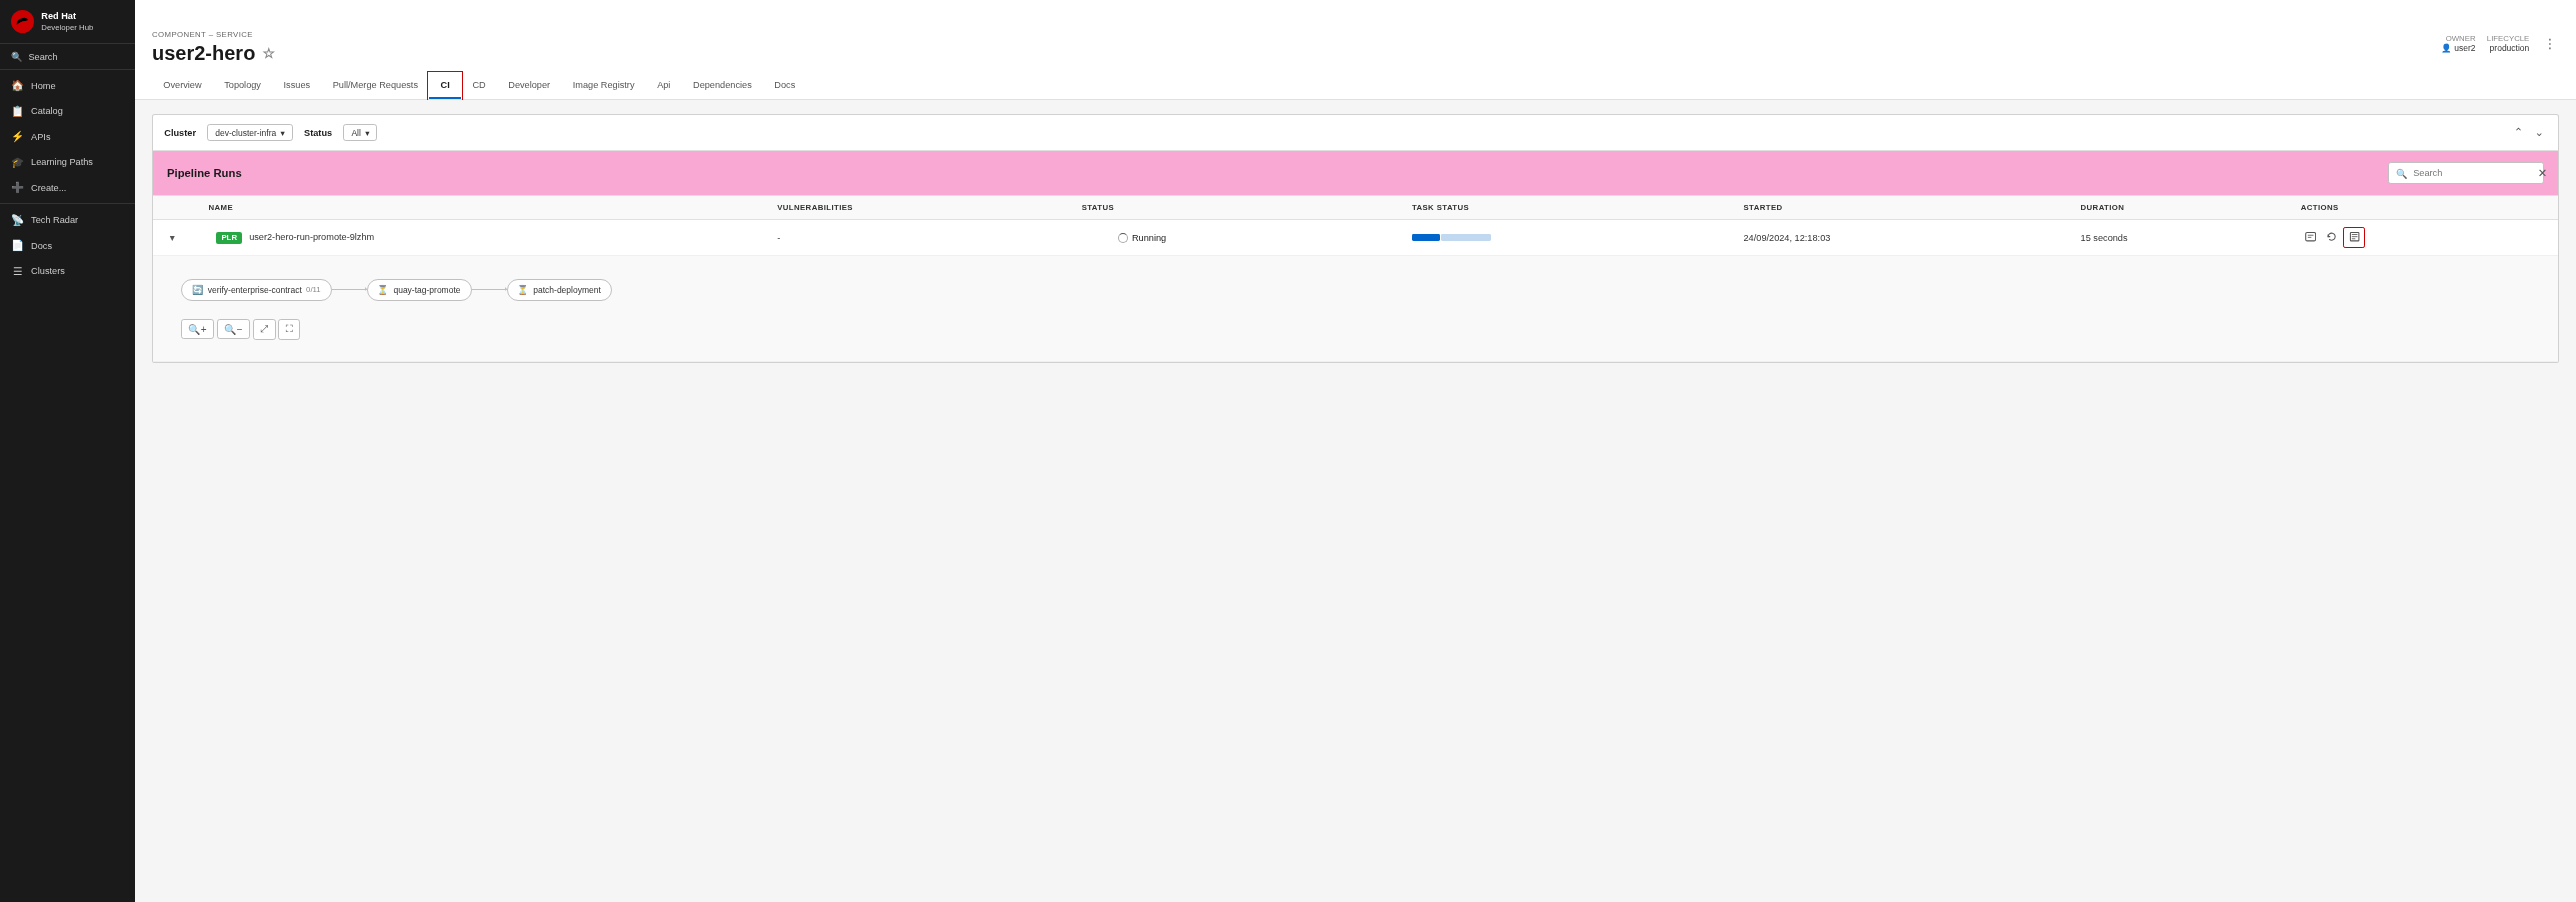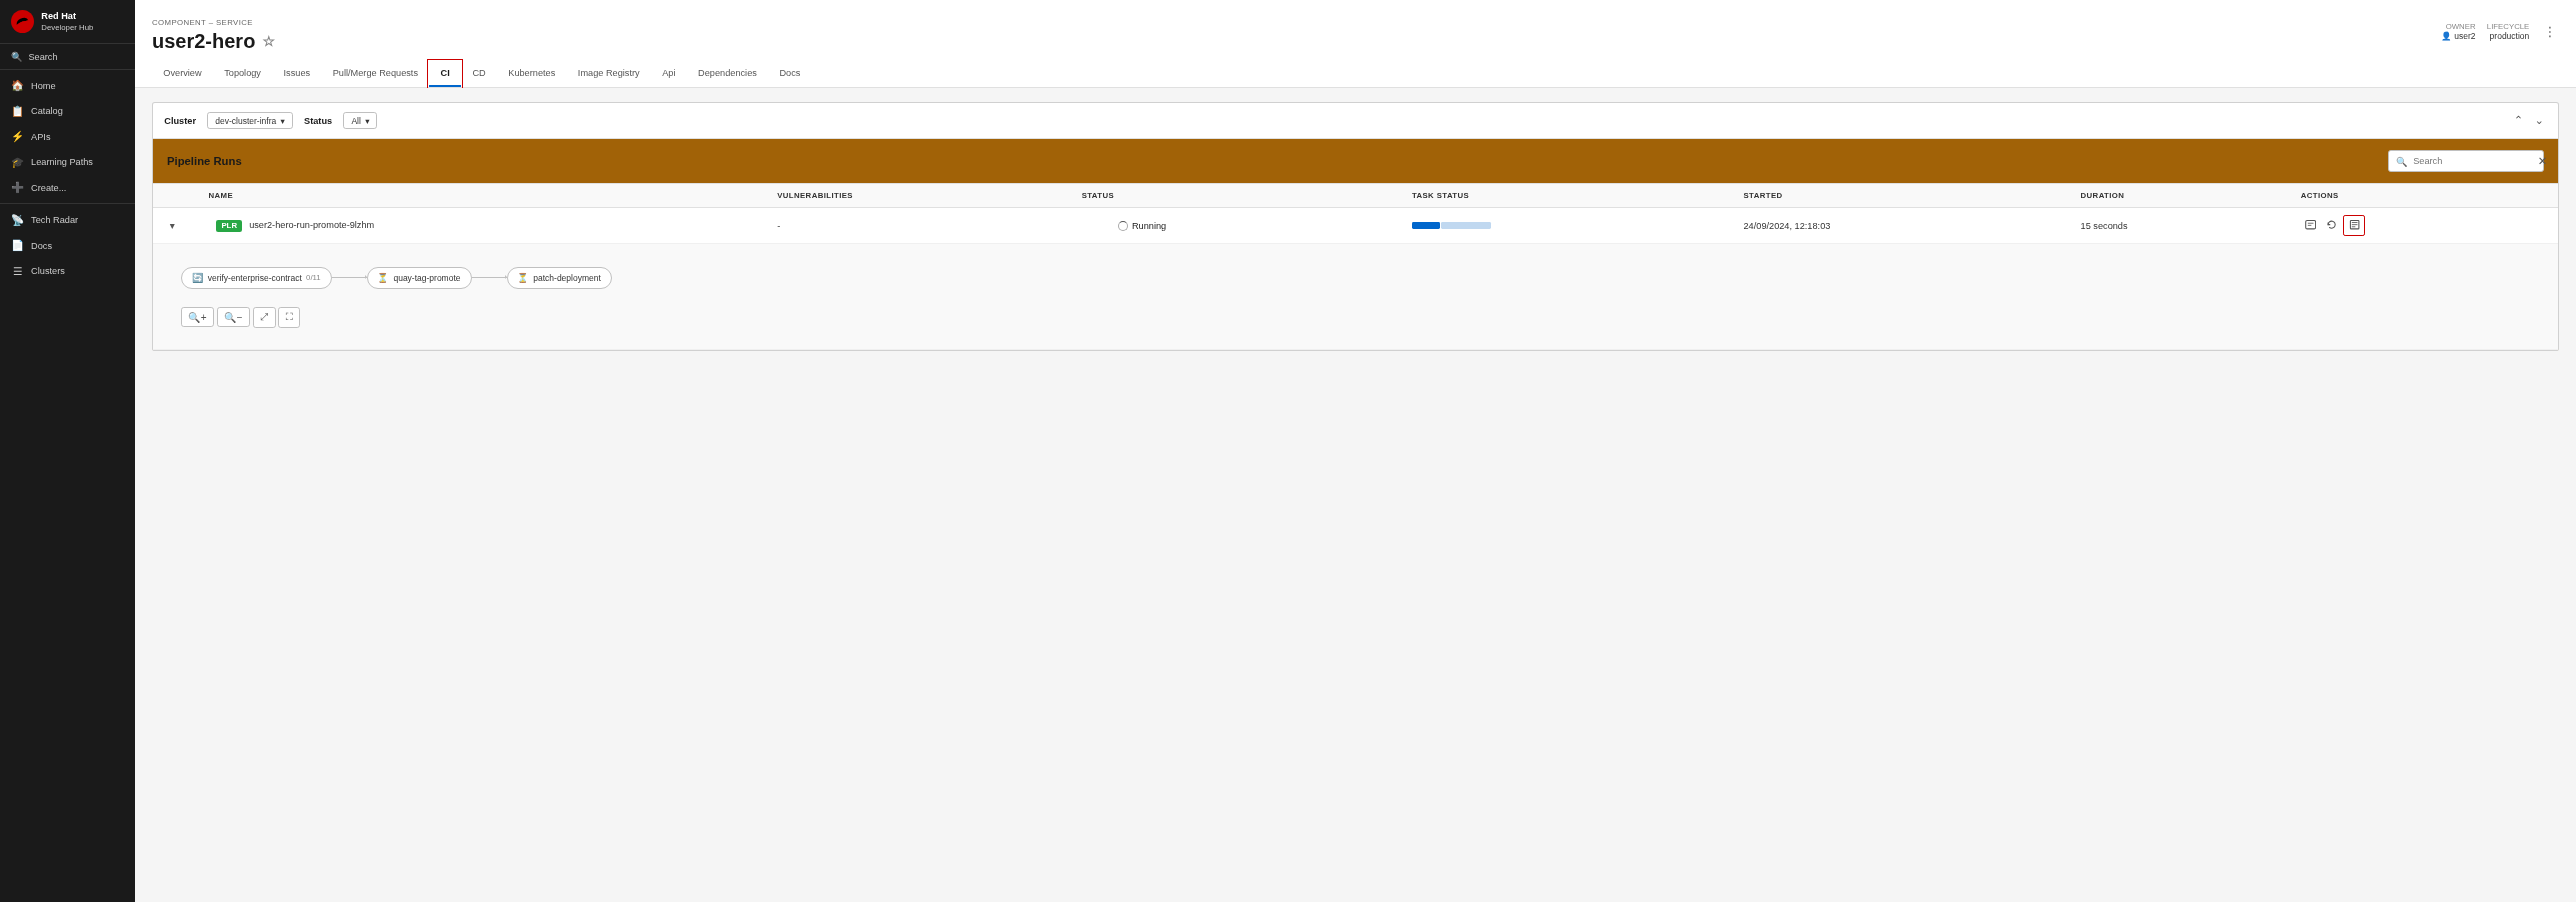--- a/index.html
+++ b/index.html
@@ -84,20 +84,21 @@
       flex-direction: column;
       overflow: hidden;
       background: #fff;
     }
 
     
     .page-header {
       padding: 18px 17px 0 17px;
       border-bottom: 0.7px solid #e0e0e0;
       background: #fff;
+      margin-top: 12px;
     }
     .page-header-top {
       display: flex;
       align-items: flex-start;
       justify-content: space-between;
     }
     .breadcrumb {
       font-size: 7.8px;
       color: #666;
       margin-bottom: 2.8px;
@@ -211,21 +212,21 @@
       background: none;
       border: none;
       cursor: pointer;
       font-size: 11.3px;
       color: #555;
       padding: 1.4px 2.8px;
     }
 
     
     .pipeline-section {
-      background: #a16207;
+      background: #f9a8d4;
       border: 0.7px solid #d0d0d0;
       border-top: none;
       border-radius: 0 0 2.8px 2.8px;
     }
     .pipeline-header {
       display: flex;
       align-items: center;
       justify-content: space-between;
       padding: 11.3px 14px;
       border-bottom: 0.7px solid #e0e0e0;
@@ -528,21 +529,21 @@
       </div>
     </div>
 
     <div class="tabs">
       <div class="tab">Overview</div>
       <div class="tab">Topology</div>
       <div class="tab">Issues</div>
       <div class="tab">Pull/Merge Requests</div>
       <div class="tab active">CI</div>
       <div class="tab">CD</div>
-      <div class="tab">Kubernetes</div>
+      <div class="tab">Developer</div>
       <div class="tab">Image Registry</div>
       <div class="tab">Api</div>
       <div class="tab">Dependencies</div>
       <div class="tab">Docs</div>
     </div>
   </div>
 
   <div class="content">
 
     <div class="filter-bar">

